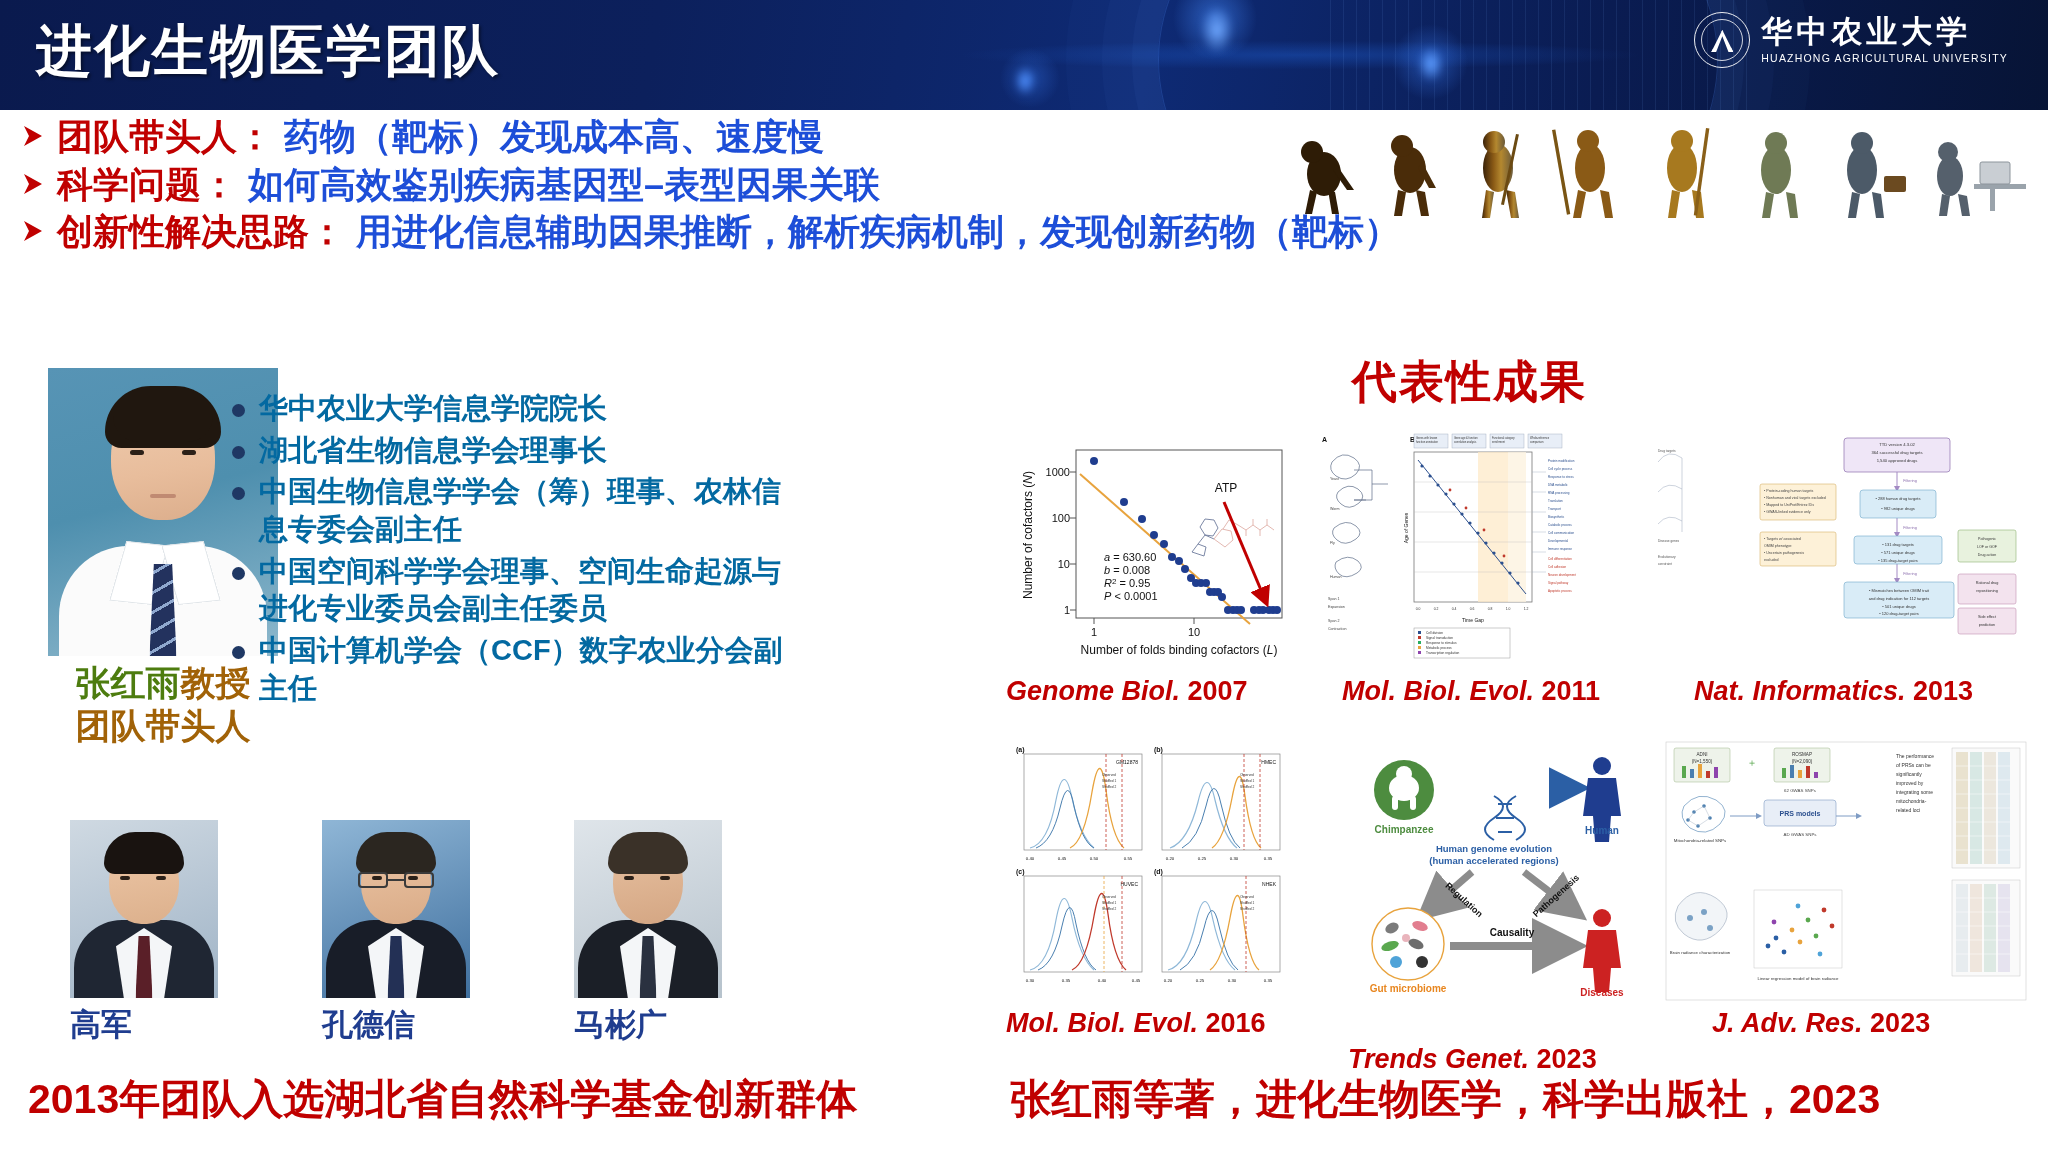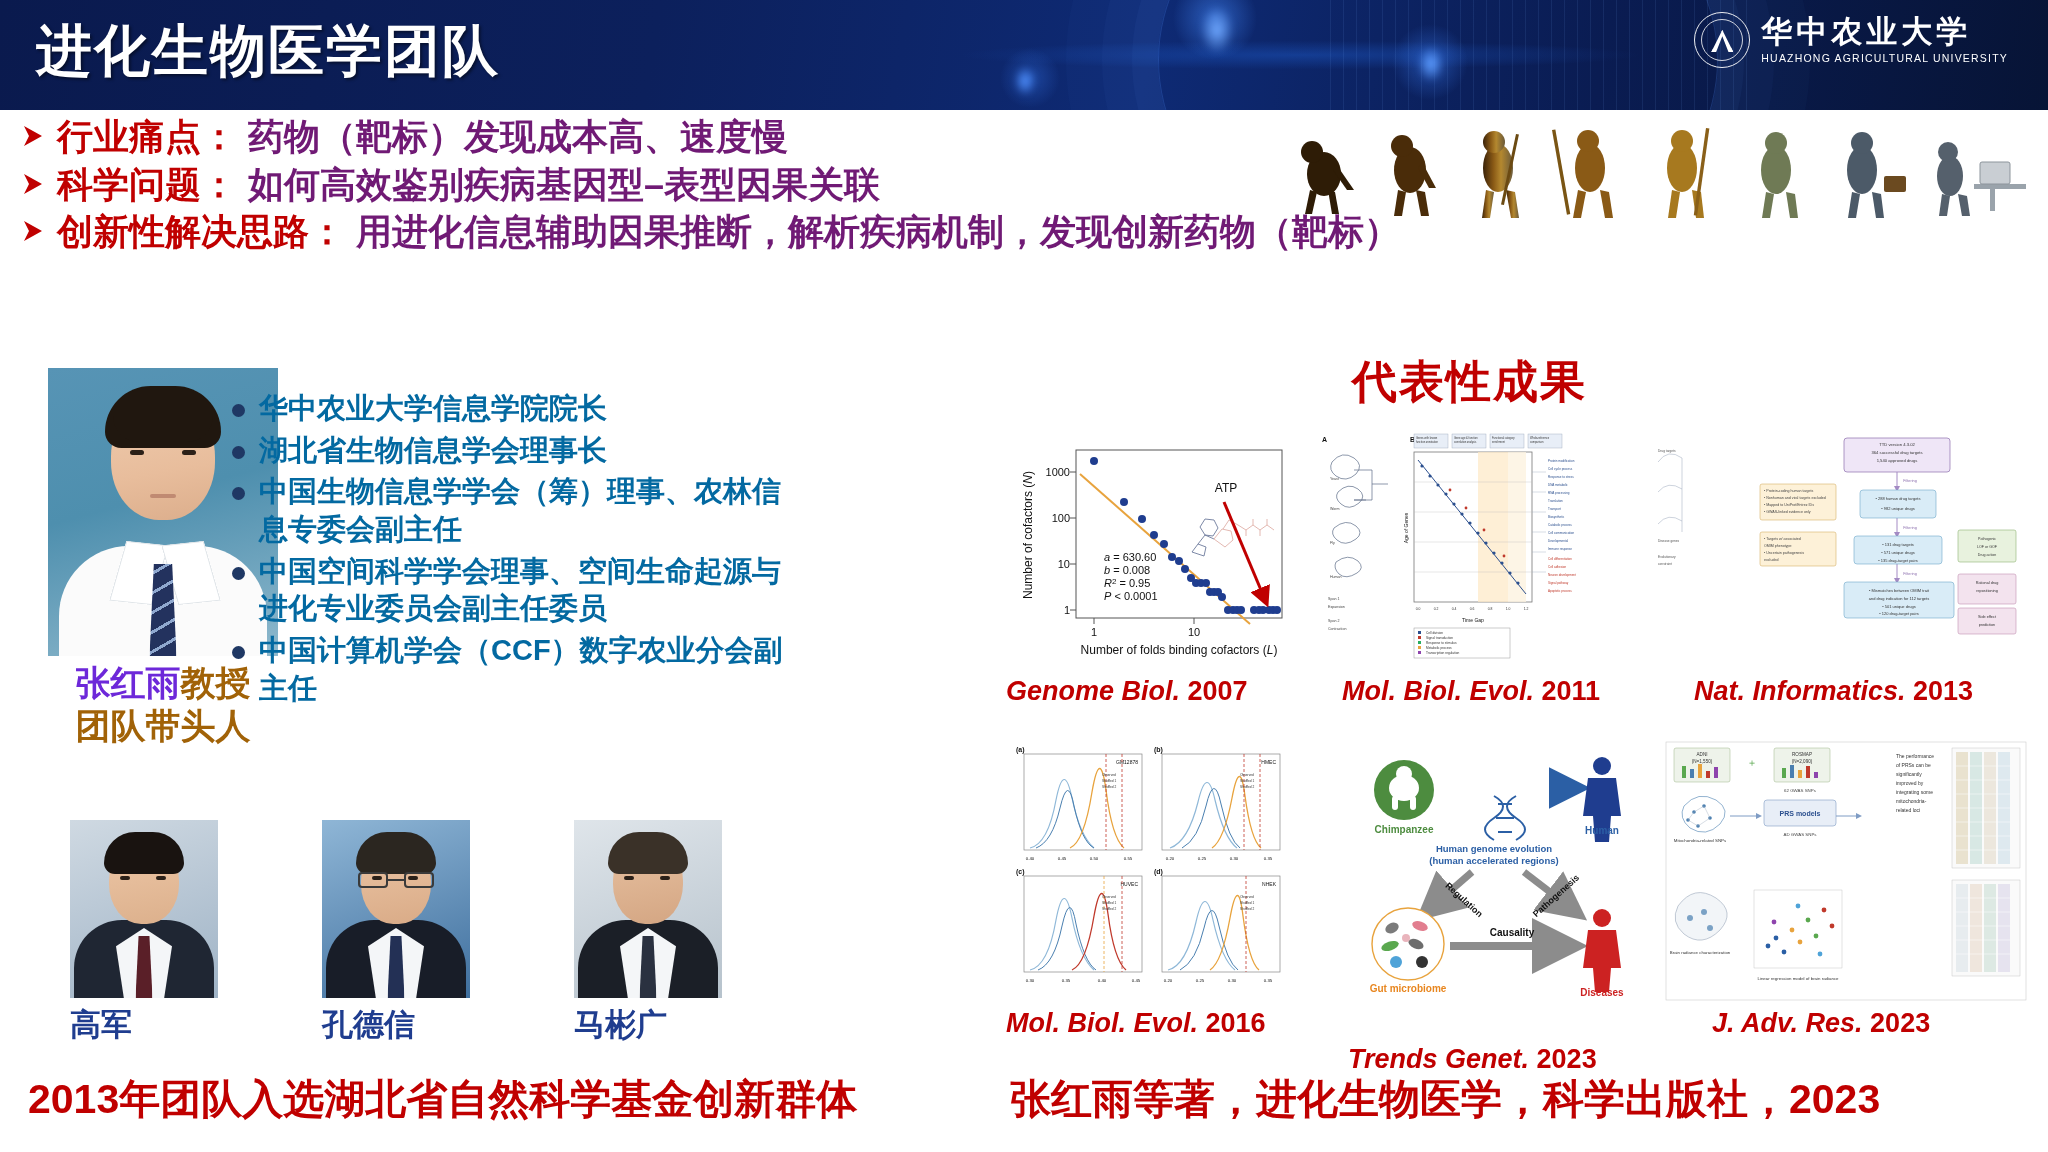--- a/index.html
+++ b/index.html
@@ -79,21 +79,21 @@
 
   
   #bullets{ position:absolute; left:20px; top:113px; width:1380px; }
   .bullet{
     display:flex; align-items:baseline; gap:11px;
     font-size:36px; font-weight:bold; line-height:1.32;
     white-space:nowrap;
   }
   .arrow-icon{ flex:none; width:26px; height:26px; }
   .b-label{ color:#c00000; }
-  .b-text{ color:#701a75; }
+  .b-text{ color:#1d4ed8; }
 
   
   #evolution-strip{
     position:absolute; left:1290px; top:128px; width:742px; height:92px;
   }
 
   
   #photo-lead{
     position:absolute; left:48px; top:368px; width:230px; height:288px;
     background:linear-gradient(165deg,#5794b5 0%,#4e8fae 45%,#8fb9cd 100%);
@@ -130,21 +130,21 @@
     width:27px;height:92px;
     background:repeating-linear-gradient(150deg,#23325e 0 8px,#8fa8cf 8px 11px,#23325e 11px 17px);
     clip-path:polygon(16% 0,84% 0,100% 100%,0 100%);
   }
 
   #lead-name{
     position:absolute; left:48px; top:662px; width:230px;
     text-align:center; font-size:35px; font-weight:bold; line-height:1.22;
     white-space:nowrap;
   }
-  .nm-red{ color:#6d28d9;margin-top:13px; }
+  .nm-red{ color:#4d7c0f;margin-top:13px; }
   .nm-blue{ color:#a16207; }
 
   #bio-list{ position:absolute; left:232px; top:390px; width:560px; }
   .bio-item{ display:flex; gap:14px; align-items:flex-start; margin-bottom:4px; }
   .bio-dot{ flex:none; width:13px;height:13px;border-radius:50%;background:#1f3864; margin-top:14px; }
   .bio-text{ font-size:29px; font-weight:bold; color:#0369a1; line-height:1.30; }
 
   
   .member{ position:absolute; width:148px; }
   .m-photo{ width:148px;height:178px; overflow:hidden; position:relative; }
@@ -238,21 +238,21 @@
       </div>
     </div>
   </div>
 </div>
 
 <div id="bullets">
   <div class="bullet">
     <svg class="arrow-icon" viewBox="0 0 26 26">
       <path d="M4 3 L22 13 L4 23 L9 13 Z" fill="#c00000"></path>
     </svg>
-    <span class="b-label">行业痛点：</span>
+    <span class="b-label">团队带头人：</span>
     <span class="b-text">药物（靶标）发现成本高、速度慢</span>
   </div>
   <div class="bullet">
     <svg class="arrow-icon" viewBox="0 0 26 26">
       <path d="M4 3 L22 13 L4 23 L9 13 Z" fill="#c00000"></path>
     </svg>
     <span class="b-label">科学问题：</span>
     <span class="b-text">如何高效鉴别疾病基因型–表型因果关联</span>
   </div>
   <div class="bullet">

